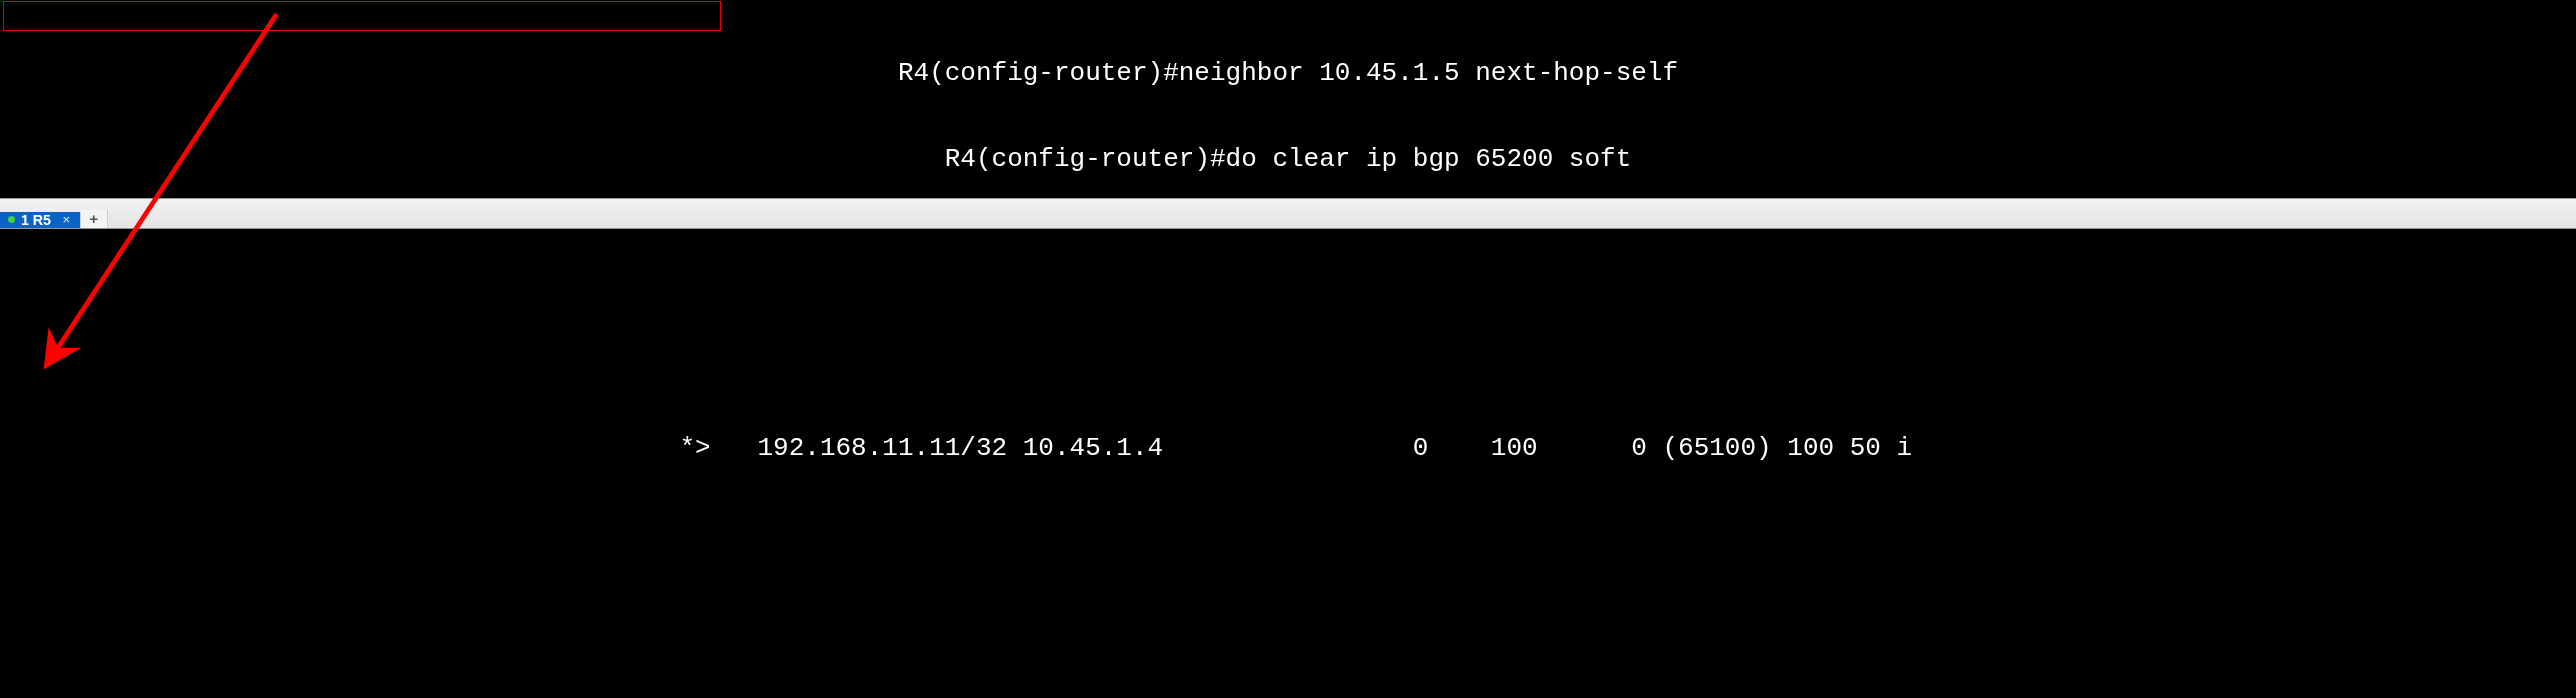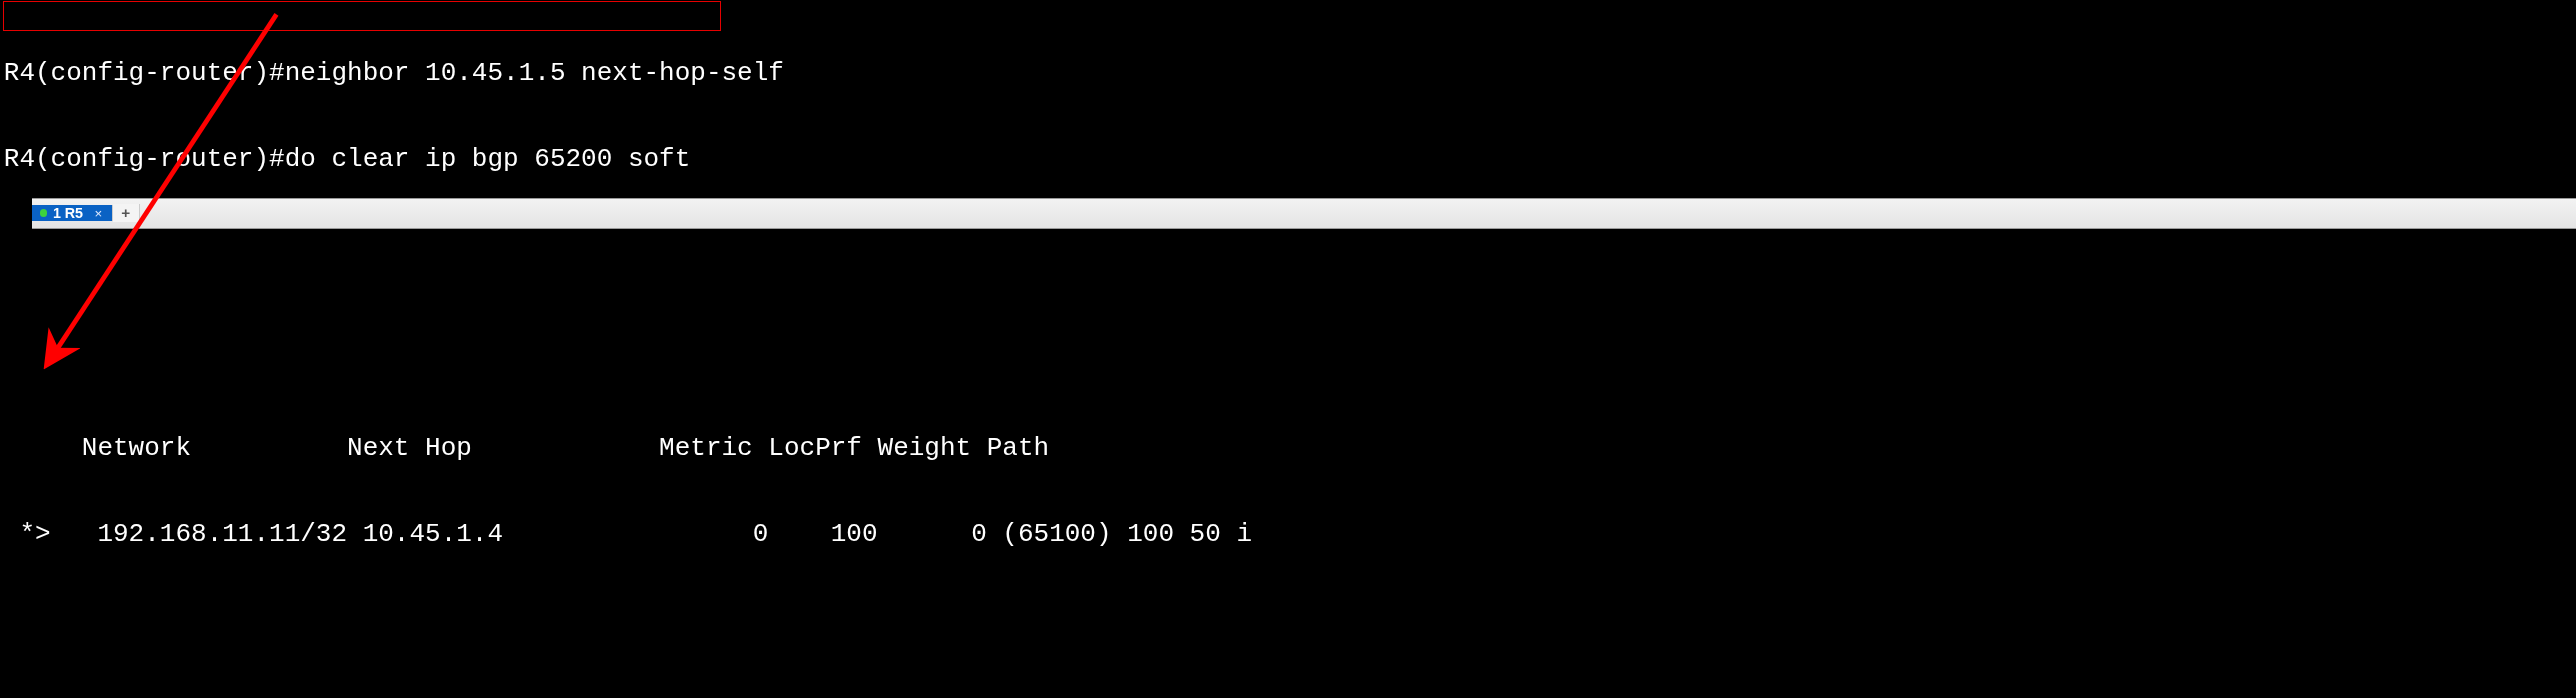--- a/index.html
+++ b/index.html
@@ -16,44 +16,43 @@
     line-height: 1.1;
     color: #fff;
     white-space: pre;
     letter-spacing: 0px;
   }
   .pane-top, .pane-bottom {
     position: relative;
     background: #000;
   }
   .pane-top { padding: 1.9px 3.8px 7.6px 3.8px; height: 198px; }
-  .line { position: relative; display: block; }
+  .line { position: relative; display: block; text-align: center; }
   .redbox {
     position: absolute;
     border: 1.9px solid #e60000;
     pointer-events: none;
   }
   .cursor-block {
     display: inline-block;
     width: 0.6em;
     height: 1em;
     border: 1.9px solid #8f8;
     vertical-align: -1.9px;
   }
   
   .tabbar {
     display: flex;
-    align-items: center;
+    align-items: flex-end;
     height: 30.5px;
     background: linear-gradient(#f2f2f2, #e4e4e4);
     border-top: 1px solid #999;
     border-bottom: 1px solid #999;
     font-family: "Segoe UI", Arial, sans-serif;
     font-size: 14.3px;
-    margin-left: 32px;
   }
   .tab {
     display: flex;
     align-items: center;
     gap: 5.7px;
     padding: 0 9.5px 0 7.6px;
     background: #0a62c4;
     color: #fff;
     font-weight: 600;
     border-right: 1px solid #ccc;
@@ -110,21 +109,20 @@
     <span>1 R5</span>
     <span class="tab-close">×</span>
   </div>
   <div class="tab-add">+</div>
 </div>
 
 <div class="pane-bottom">
   <div class="term">
     <span class="line"> </span>
     <div class="bgp-table">
-      <span class="line">     Network          Next Hop            Metric LocPrf Weight Path</span>
       <span class="line"> *&gt;   192.168.11.11/32 10.45.1.4                0    100      0 (65100) 100 50 i</span>
       
     </div>
   </div>
 </div>
 
 <svg class="arrow-svg" width="2576" height="699" viewBox="0 0 2702 733">
   <defs>
     <marker id="ahead" markerWidth="8" markerHeight="8" refX="5" refY="4" orient="auto" markerUnits="strokeWidth">
       <path d="M0,0 L8,4 L0,8 L2.5,4 Z" fill="#ff0000"></path>

